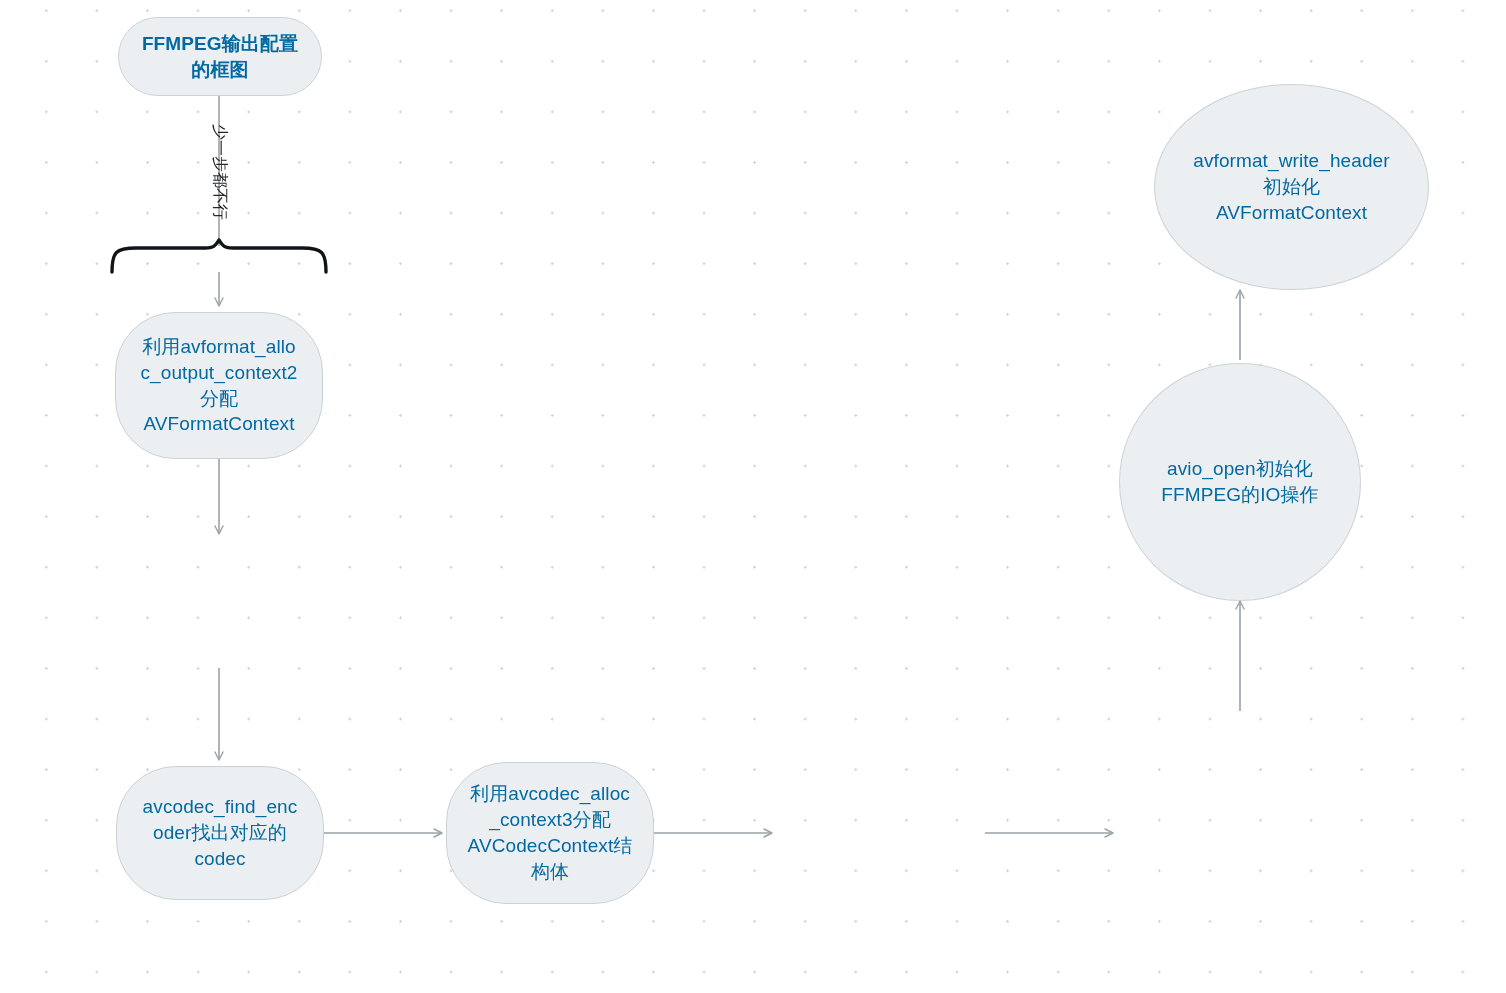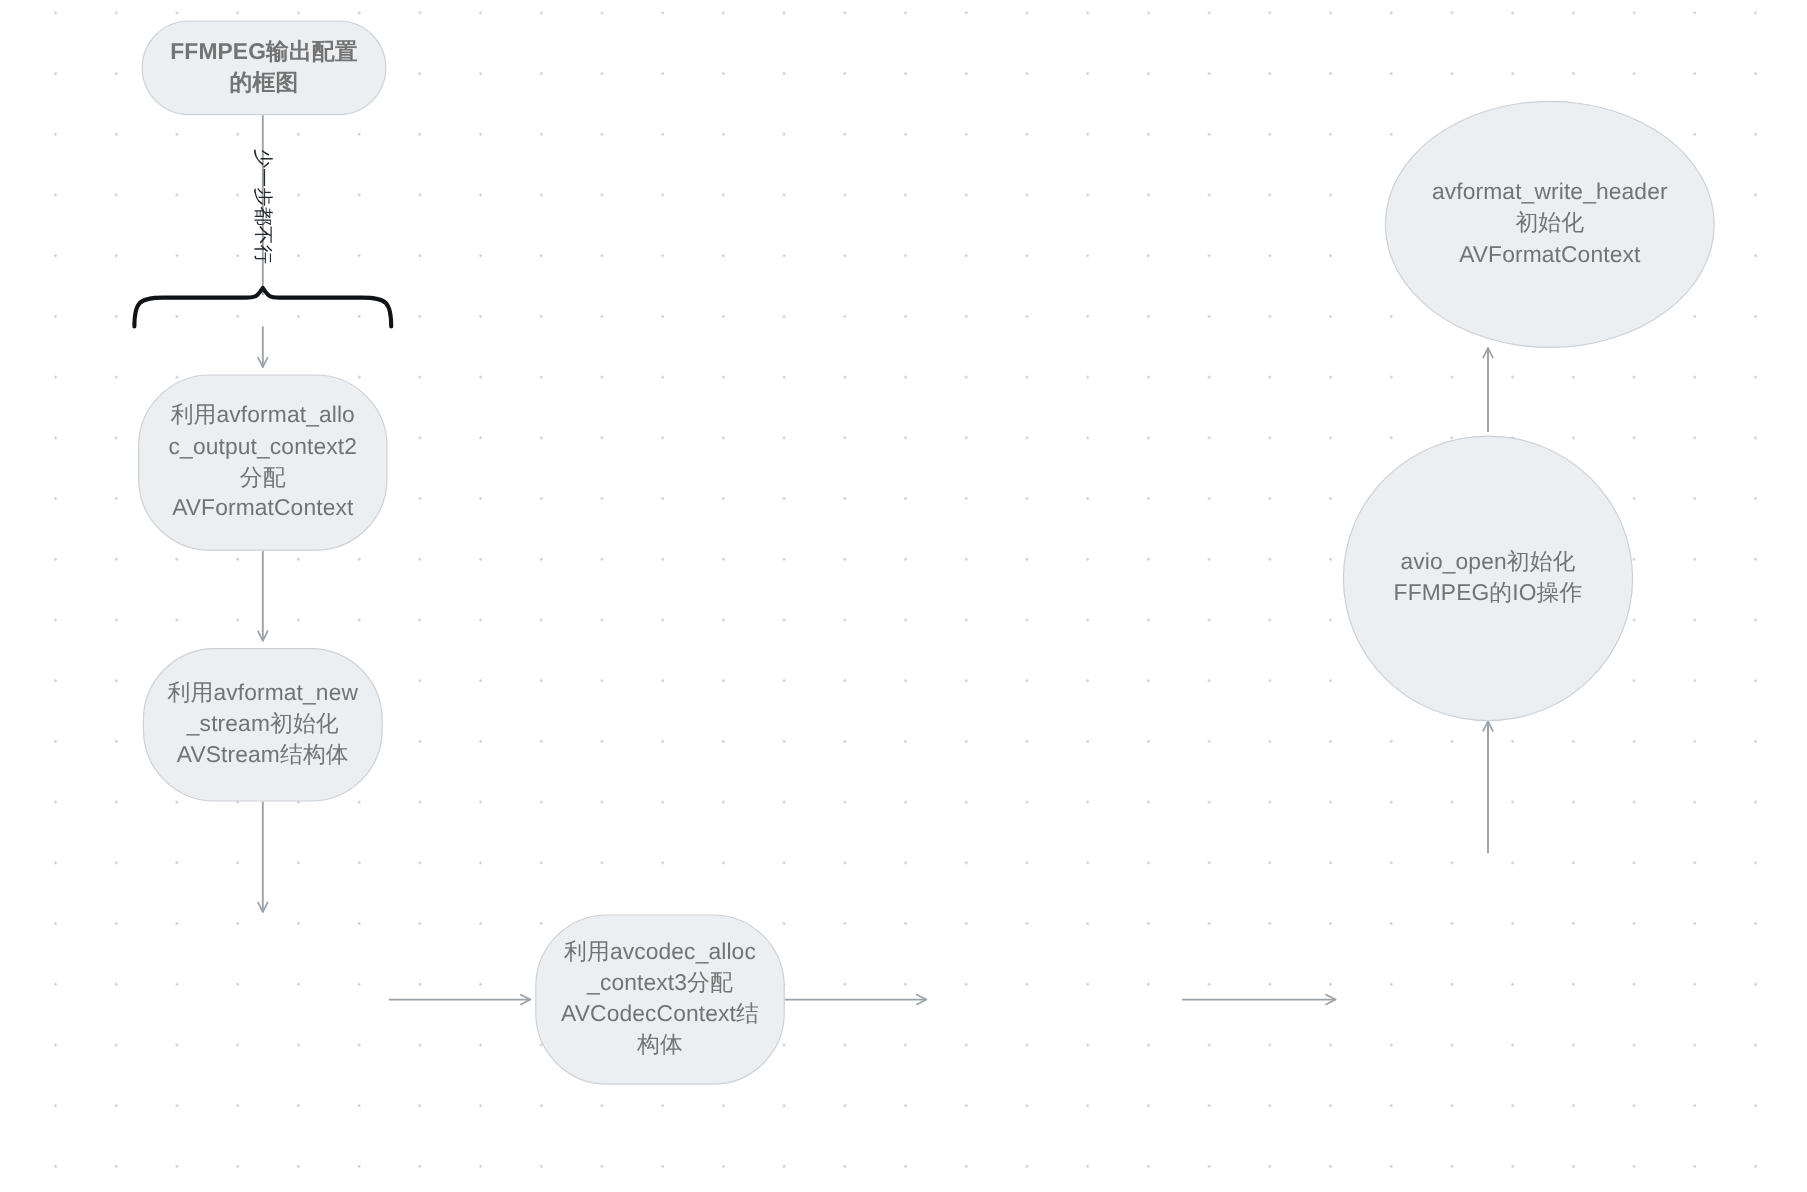--- a/index.html
+++ b/index.html
@@ -30,21 +30,21 @@
   }
   .node {
     position: absolute;
     box-sizing: border-box;
     display: flex;
     align-items: center;
     justify-content: center;
     text-align: center;
     background: #ECEFF1;
     border: 1.1px solid #CBD2D6;
-    color: #737373;
+    color: #0369a1;
     font-size: 19px;
     line-height: 1.36;
     letter-spacing: 0.1px;
     white-space: pre-line;
     padding: 4px 6px;
   }
   .node.title-node {
     font-weight: bold;
     font-size: 19px;
     border-radius: 40px;
@@ -104,24 +104,24 @@
   <div class="edge-label rot" style="left:219px; top:172px;">少一步都不行</div>
 
   <div class="node title-node" style="left:118px; top:17px; width:204px; height:79px;">FFMPEG输出配置
 的框图</div>
 
   <div class="node stadium" style="left:115px; top:312px; width:208px; height:147px;">利用avformat_allo
 c_output_context2
 分配
 AVFormatContext</div>
 
-  <div class="node stadium" style="left:119px; top:540px; width:200px; height:128px;">利用avformat_new
-_stream初始化
-AVStream结构体</div>
 
+  <div class="node stadium" style="left:116px; top:766px; width:208px; height:134px;">avcodec_find_enc
+oder找出对应的
+codec</div>
 
   <div class="node stadium" style="left:446px; top:762px; width:208px; height:142px;">利用avcodec_alloc
 _context3分配
 AVCodecContext结
 构体</div>
 
 
 
   <div class="node circle" style="left:1119px; top:363px; width:242px; height:238px;">avio_open初始化
 FFMPEG的IO操作</div>

